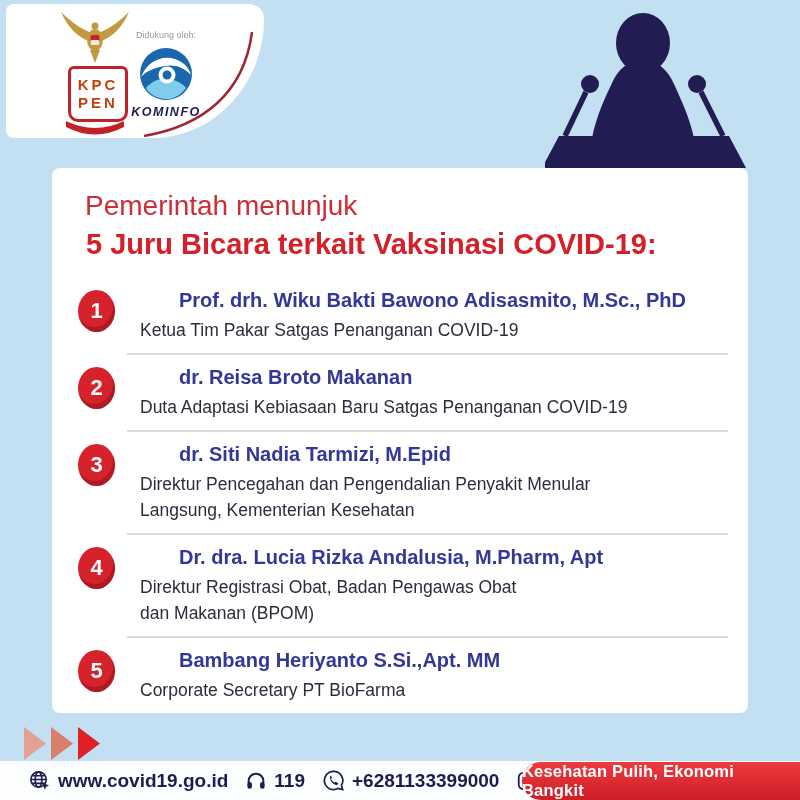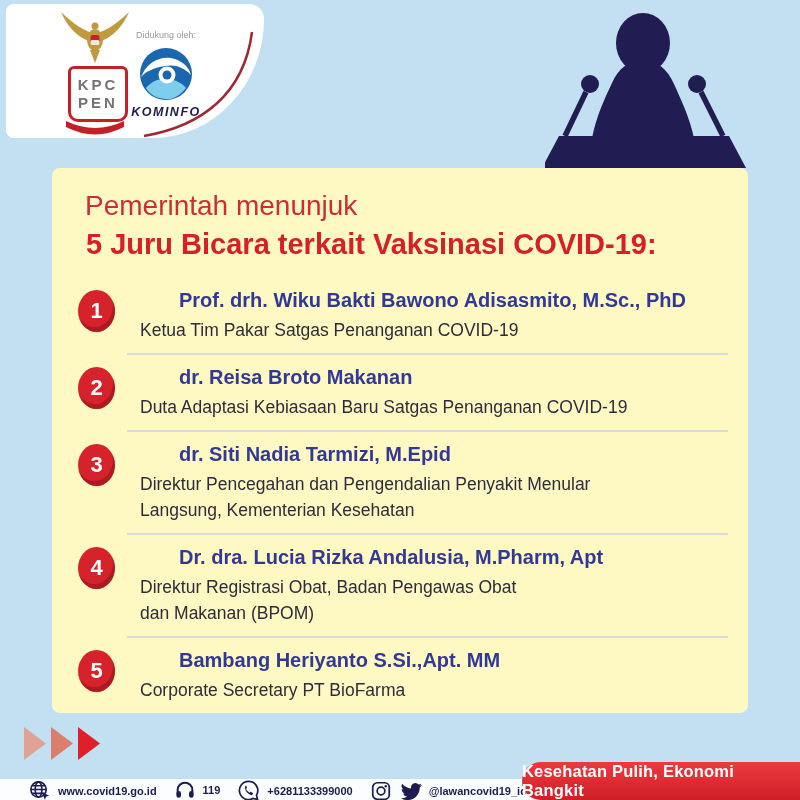--- a/index.html
+++ b/index.html
@@ -6,53 +6,53 @@
   body{font-family:"Liberation Sans", sans-serif;}
   .canvas{position:relative;width:800px;height:800px;background:#c3e0f2;overflow:hidden;}
 
   
   .logo-panel{position:absolute;left:6px;top:4px;width:258px;height:134px;background:#fff;
     border-radius:8px 16px 120px 8px / 8px 16px 128px 8px;}
   .logo-panel svg.curve{position:absolute;left:0;top:0;width:258px;height:140px;overflow:visible;}
   .garuda{position:absolute;left:49px;top:6px;width:80px;height:54px;}
   .kpc-box{position:absolute;left:62px;top:62px;width:54px;height:50px;border:3px solid #c32128;
     border-radius:6px 6px 10px 10px;display:flex;flex-direction:column;align-items:center;justify-content:center;
-    color:#737373;font-weight:800;font-size:15px;letter-spacing:3px;line-height:18px;}
+    color:#c2410c;font-weight:800;font-size:15px;letter-spacing:3px;line-height:18px;}
   .kpc-chevron{position:absolute;left:58px;top:116px;width:62px;height:17px;}
   .didukung{position:absolute;left:118px;top:26px;width:84px;text-align:center;font-size:9px;color:#9a9a9a;}
   .kominfo-logo{position:absolute;left:132px;top:42px;width:56px;height:56px;}
   .kominfo-label{position:absolute;left:114px;top:101px;width:92px;text-align:center;font-size:12.5px;
     letter-spacing:1.5px;color:#1d1b4f;font-weight:600;font-style:italic;}
 
   
   .silhouette{position:absolute;left:545px;top:10px;width:250px;height:160px;}
 
   
-  .card{position:absolute;left:52px;top:168px;width:696px;height:545px;background:#fef9c3;border-radius:8px;
+  .card{position:absolute;left:52px;top:168px;width:696px;height:545px;background:#ffffff;border-radius:8px;
     box-sizing:border-box;padding:22px 20px 0 26px;z-index:2;}
   .title1{margin-left:7px;font-size:28px;line-height:32px;color:#cb2e36;font-weight:400;}
   .title2{margin-left:8px;margin-top:4px;font-size:29px;line-height:36px;color:#d52029;font-weight:800;}
   .speakers{margin-top:16px;}
   .row{display:flex;align-items:flex-start;padding:10px 0;}
   .num{flex:0 0 auto;width:37px;height:42px;border-radius:50%;background:#d6222b;
     box-shadow:inset -2px -5px 0 rgba(125,18,24,.45);color:#fff;font-weight:800;font-size:22px;
     display:flex;align-items:center;justify-content:center;margin-top:2px;}
   .sp-text{margin-left:25px;}
   .sp-name{font-size:20px;line-height:25px;font-weight:700;color:#323896;margin-left:39px;}
   .sp-role{margin-top:4px;font-size:17.5px;line-height:26px;color:#2e2b3c;}
   .divider{height:2px;background:#dadada;margin-left:49px;width:601px;}
 
   
   .arrows{position:absolute;left:24px;top:727px;display:flex;gap:5px;}
   .arrow{width:22px;height:33px;clip-path:polygon(0 0,100% 50%,0 100%);}
   .a1{background:#dfa294;} .a2{background:#da7f6c;} .a3{background:#df2026;}
 
   
-  .footer{position:absolute;left:0;right:0;bottom:0;height:21px;background:#fcfdfe;
-    display:flex;align-items:flex-start;padding-left:28px;color:#1d1b4f;font-weight:700;font-size:11px;z-index:3;}
+  .footer{position:absolute;left:0;right:0;bottom:0;height:39px;background:#fcfdfe;
+    display:flex;align-items:center;padding-left:28px;color:#1d1b4f;font-weight:700;font-size:19px;z-index:3;}
   .fgroup{display:flex;align-items:center;margin-right:17px;}
   .fgroup svg{display:block;margin-right:7px;}
   .pill{position:absolute;left:522px;top:762px;right:0;height:38px;z-index:4;
     background:linear-gradient(#ec3a3f,#cf1e26);border-radius:19px 0 0 19px;
     display:flex;align-items:center;color:#fff;font-weight:800;font-size:16.5px;letter-spacing:.2px;}
 </style>
 </head>
 <body>
 
 <div class="canvas">

